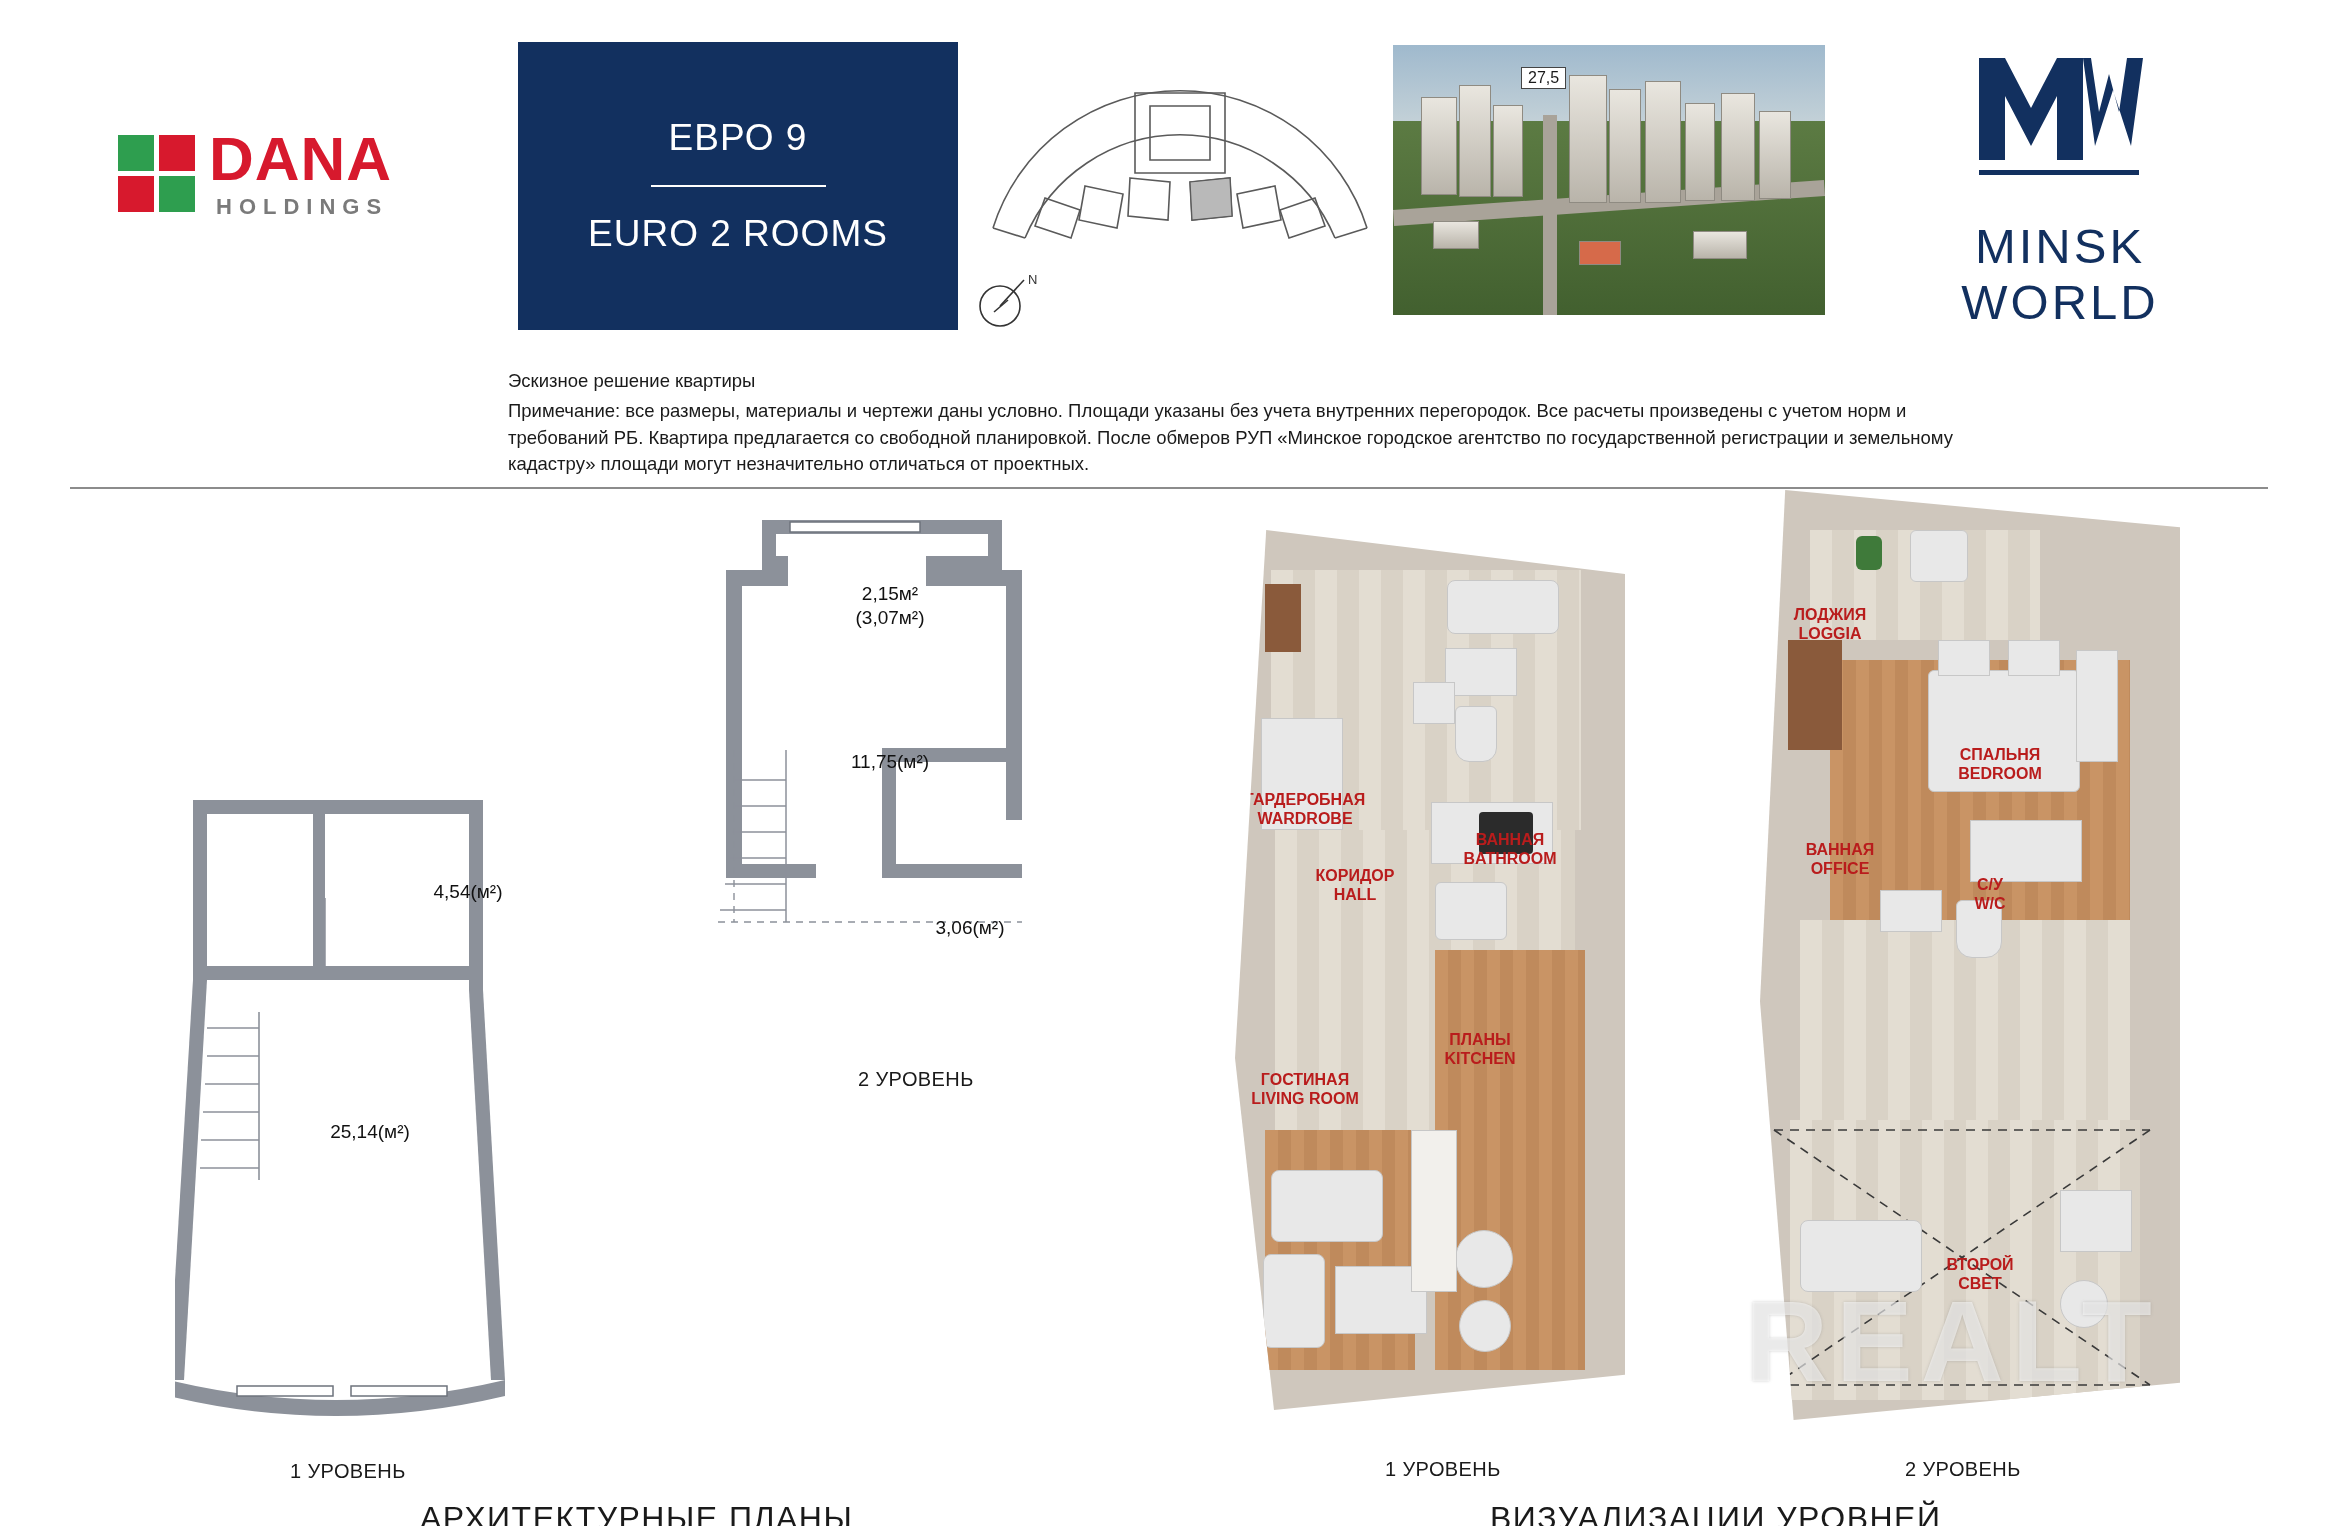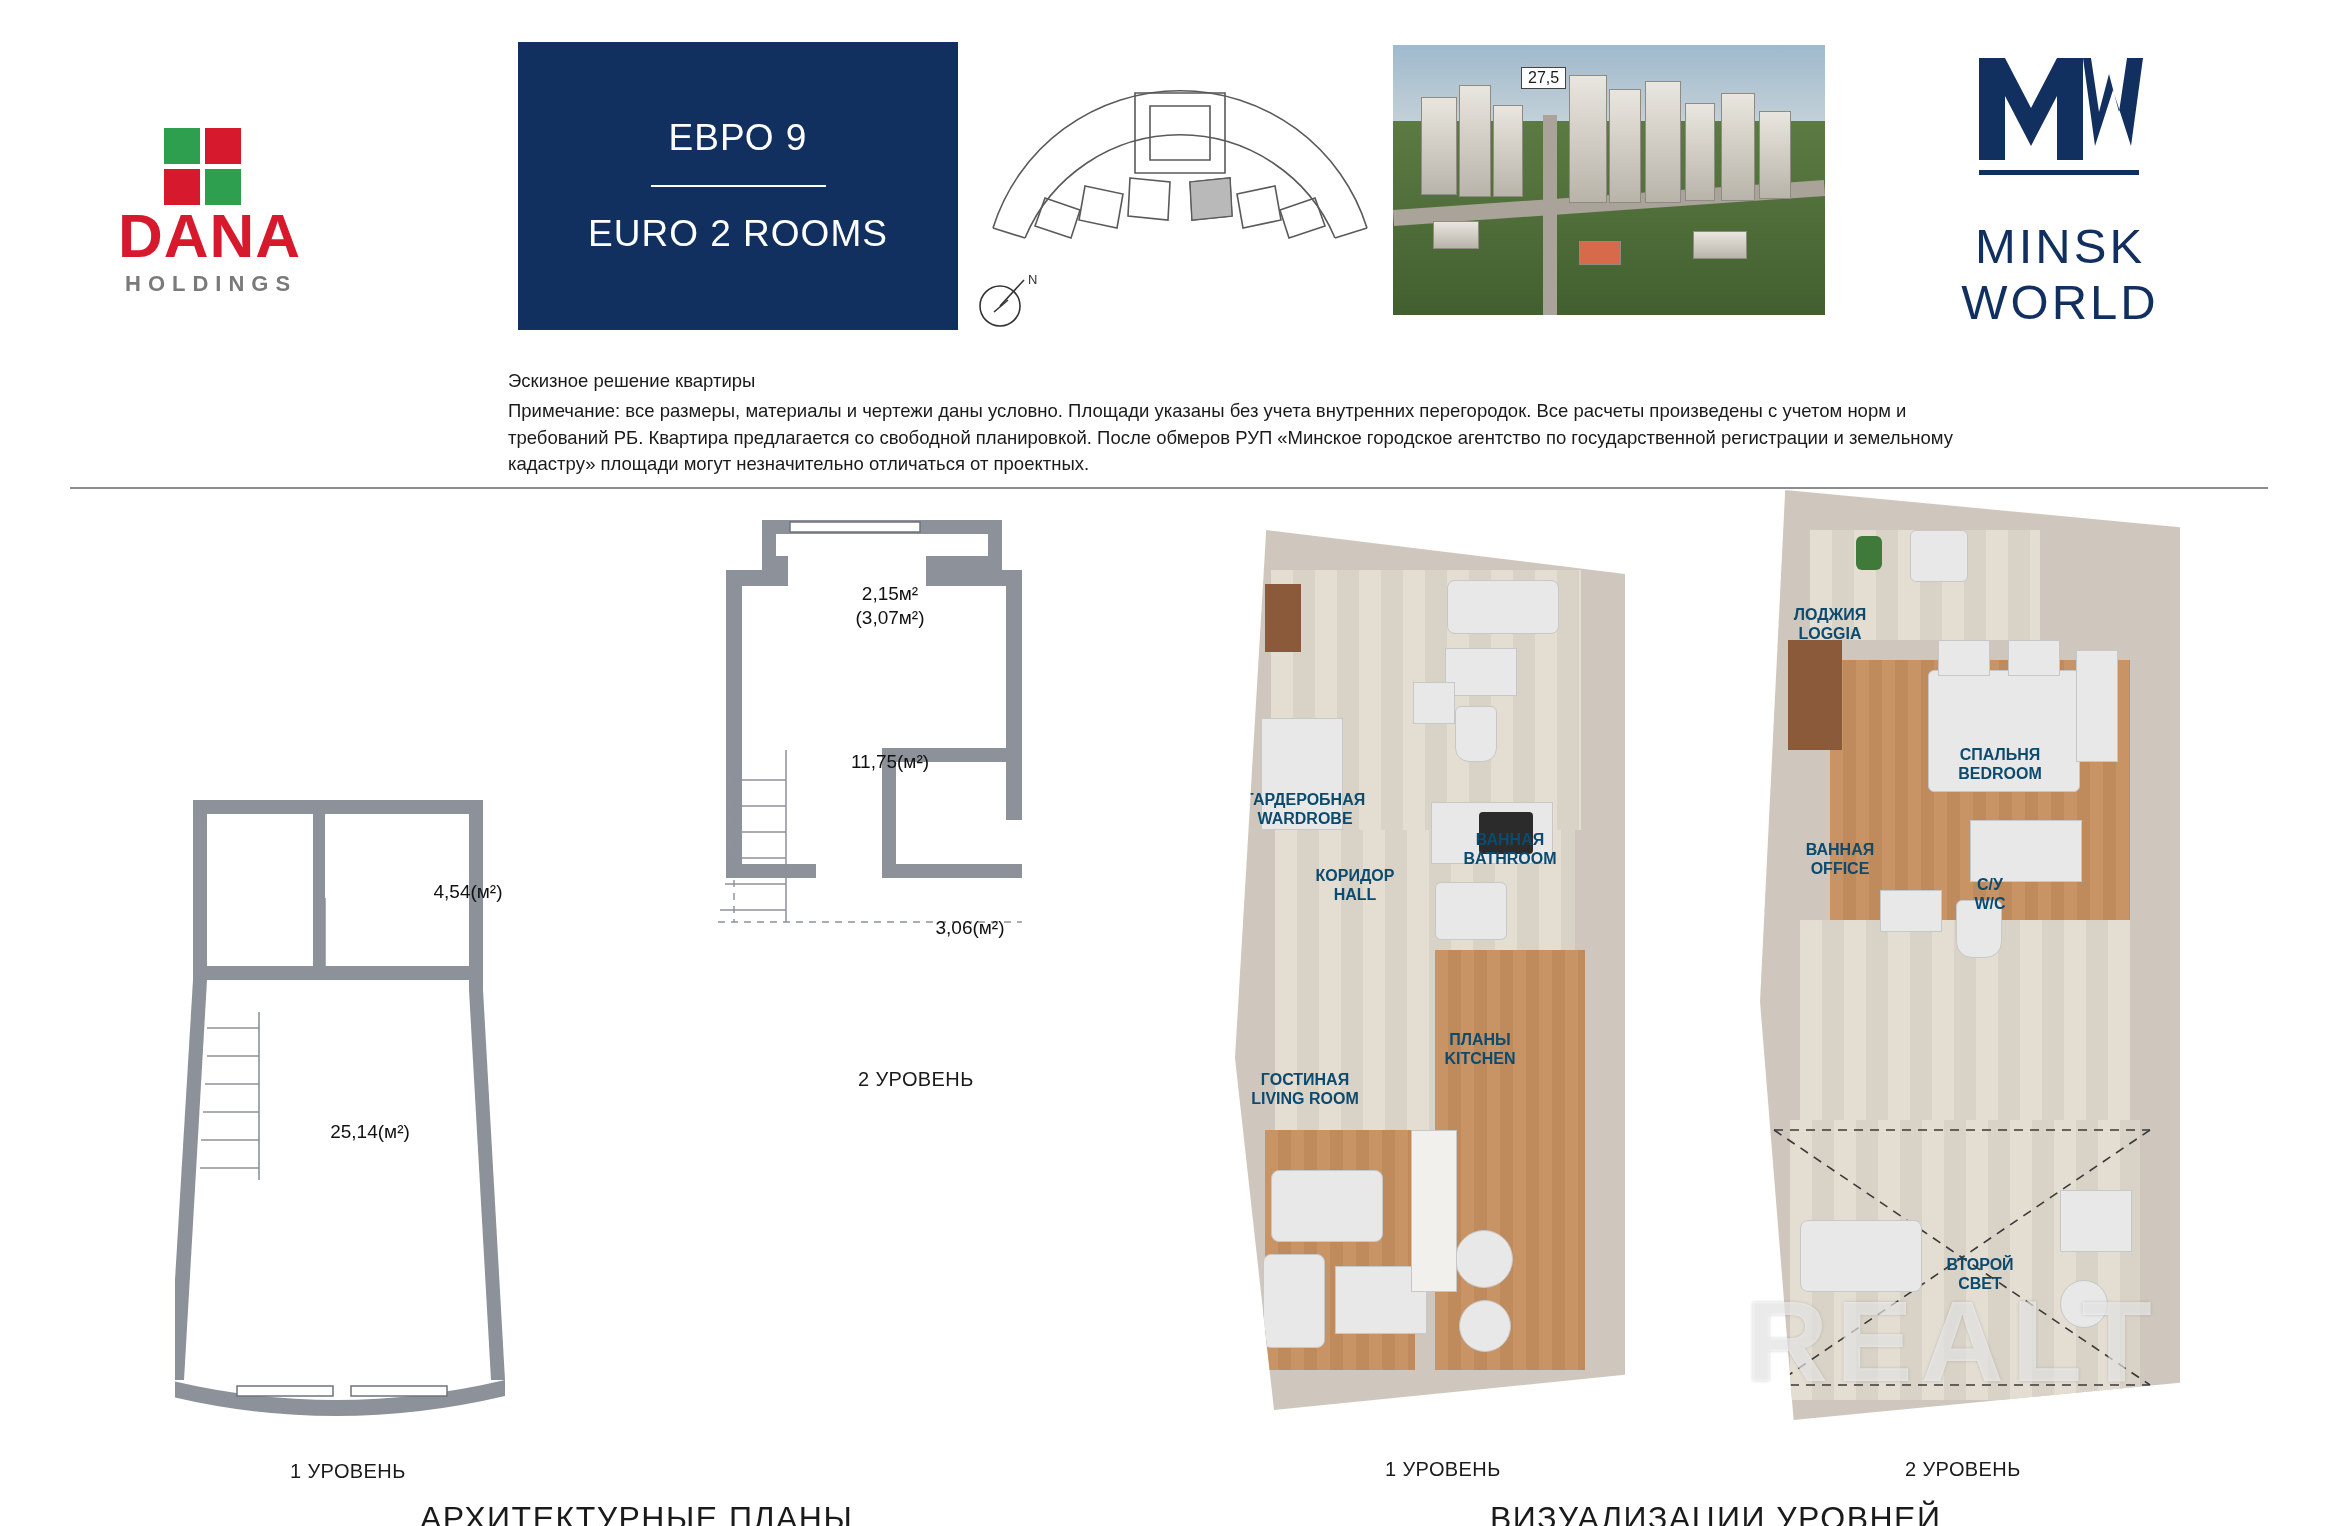--- a/index.html
+++ b/index.html
@@ -23,21 +23,20 @@
     width: 2338px;
   }
 
   
   .dana-logo {
     position: absolute;
     left: 118px;
     top: 128px;
     display: flex;
     align-items: center;
-    flex-direction: column;
   }
   .dana-squares {
     display: grid;
     grid-template-columns: 36px 36px;
     grid-template-rows: 36px 36px;
     gap: 5px;
     margin-right: 14px;
   }
   .sq-g { background: #2e9e4f; }
   .sq-r { background: #d7192d; }
@@ -214,21 +213,21 @@
 
   
   .render {
     position: absolute;
     background: #cfc7bd;
   }
   .r-label {
     position: absolute;
     font-size: 16px;
     text-align: center;
-    color: #0c4a6e;
+    color: #b91c1c;
     line-height: 1.2;
     font-weight: bold;
   }
   .floor-wood {
     position: absolute;
     background: repeating-linear-gradient(90deg, #c99465 0 13px, #bf8a5c 13px 26px);
   }
   .floor-tile {
     position: absolute;
     background: repeating-linear-gradient(90deg, #e3ddd2 0 22px, #d9d2c6 22px 44px);

